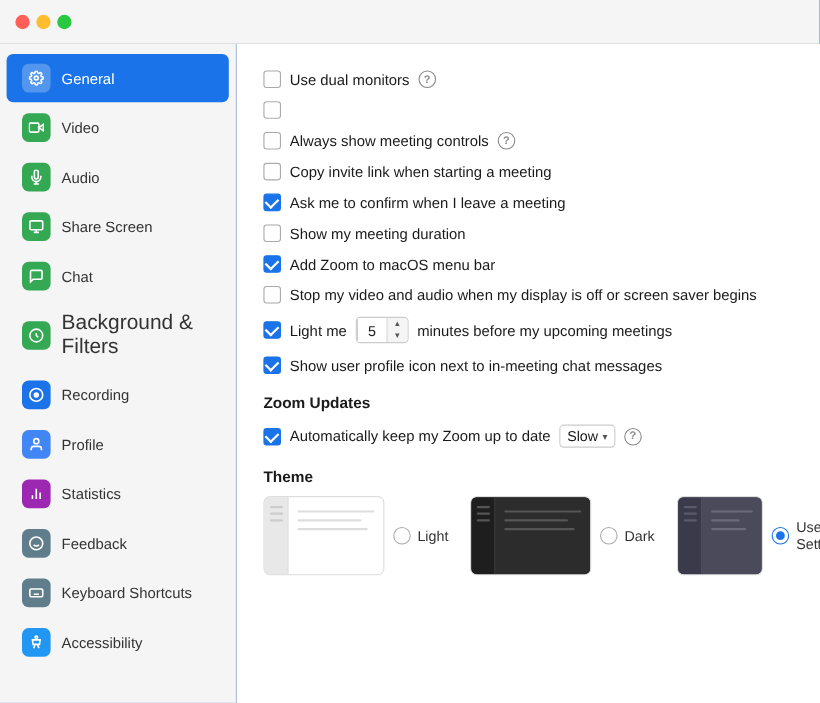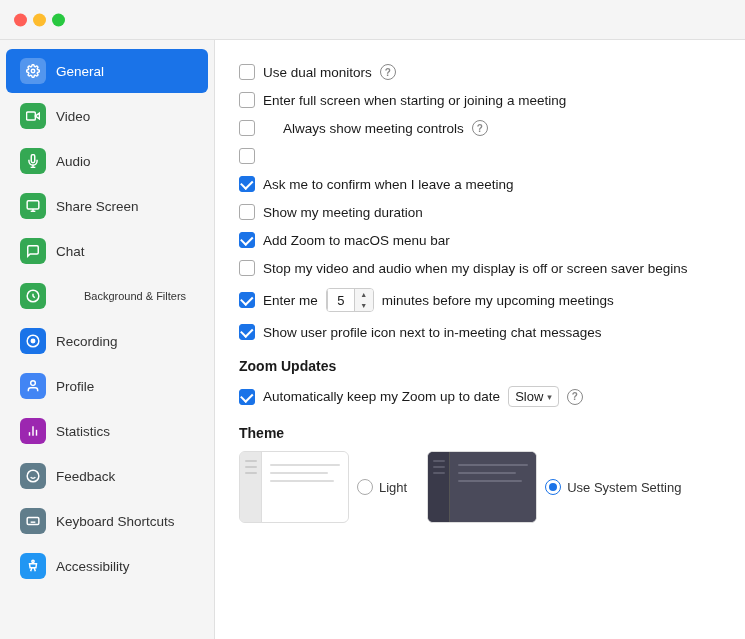--- a/index.html
+++ b/index.html
@@ -332,21 +332,21 @@
         </div>
         <span style="font-size: 13.5px;">Chat</span>
       </div>
       <div class="sidebar-item">
         <div class="icon-circle icon-bg">
           <svg width="14" height="14" viewBox="0 0 24 24" fill="none" stroke="white" stroke-width="2.5">
             <circle cx="12" cy="12" r="10"></circle>
             <path d="M12 8v4l3 3"></path>
           </svg>
         </div>
-        <span style="font-size: 11px; margin-left: 28px;">Background &amp; Filters</span>
+        <span style="font-size: 19px;">Background &amp; Filters</span>
       </div>
       <div class="sidebar-item">
         <div class="icon-circle icon-recording">
           <svg width="14" height="14" viewBox="0 0 24 24" fill="none" stroke="white" stroke-width="2.5">
             <circle cx="12" cy="12" r="10"></circle>
             <circle cx="12" cy="12" r="3" fill="white"></circle>
           </svg>
         </div>
         <span style="font-size: 13.5px;">Recording</span>
       </div>
@@ -406,49 +406,49 @@
     </div>
 
   <div class="content" id="content-area">
   <div class="settings-row">
         <div class="custom-checkbox"></div>
         <span style="font-size: 13.5px;">Use dual monitors</span>
         <span class="help-icon">?</span>
       </div>
       <div class="settings-row">
         <div class="custom-checkbox"></div>
-        <span style="font-size: 13.5px;">Enter full screen when starting or joining a meeting</span>
       </div>
       <div class="settings-row">
         <div class="custom-checkbox"></div>
-        <span style="font-size: 13.5px; margin-left: 20px;">Always show meeting controls</span>
+        <span style="font-size: 13.5px;">Always show meeting controls</span>
         <span class="help-icon">?</span>
       </div>
       <div class="settings-row">
         <div class="custom-checkbox"></div>
+        <span style="font-size: 13.5px;">Copy invite link when starting a meeting</span>
       </div>
       <div class="settings-row">
         <div class="custom-checkbox checked"></div>
         <span style="font-size: 13.5px;">Ask me to confirm when I leave a meeting</span>
       </div>
       <div class="settings-row">
         <div class="custom-checkbox"></div>
         <span style="font-size: 13.5px;">Show my meeting duration</span>
       </div>
       <div class="settings-row">
         <div class="custom-checkbox checked"></div>
         <span style="font-size: 13.5px;">Add Zoom to macOS menu bar</span>
       </div>
       <div class="settings-row">
         <div class="custom-checkbox"></div>
         <span style="font-size: 13.5px; text-align: center;">Stop my video and audio when my display is off or screen saver begins</span>
       </div>
       <div class="settings-row">
         <div class="custom-checkbox checked"></div>
-        <span style="font-size: 13.5px;">Enter me</span>
+        <span style="font-size: 13.5px;">Light me</span>
         <div class="stepper">
           <div class="stepper-value">5</div>
           <div class="stepper-arrows">
             <div class="stepper-arrow">▲</div>
             <div class="stepper-arrow">▼</div>
           </div>
         </div>
         <span style="font-size: 13.5px;">minutes before my upcoming meetings</span>
       </div>
       <div class="settings-row">
@@ -477,20 +477,36 @@
       <div style="position:absolute;left:5px;top:8px;width:12px;height:2px;background:#ccc;border-radius:1px;"></div>
       <div style="position:absolute;left:5px;top:14px;width:12px;height:2px;background:#ccc;border-radius:1px;"></div>
       <div style="position:absolute;left:5px;top:20px;width:12px;height:2px;background:#ccc;border-radius:1px;"></div>
     </div>
           <div class="theme-label-row">
             <div class="radio-btn"></div>
             <span>Light</span>
           </div>
         </div>
         <div class="theme-option">
+          <div class="theme-preview theme-preview-dark">
+      <div style="position:absolute;left:0;top:0;bottom:0;width:22px;background:#1e1e1e;border-right:1px solid #444;"></div>
+      <div style="position:absolute;left:22px;top:0;right:0;bottom:0;background:#2c2c2c;"></div>
+      <div style="position:absolute;left:30px;top:12px;right:8px;height:2px;background:#555;border-radius:1px;"></div>
+      <div style="position:absolute;left:30px;top:20px;right:20px;height:2px;background:#555;border-radius:1px;"></div>
+      <div style="position:absolute;left:30px;top:28px;right:14px;height:2px;background:#555;border-radius:1px;"></div>
+      <div style="position:absolute;left:5px;top:8px;width:12px;height:2px;background:#555;border-radius:1px;"></div>
+      <div style="position:absolute;left:5px;top:14px;width:12px;height:2px;background:#555;border-radius:1px;"></div>
+      <div style="position:absolute;left:5px;top:20px;width:12px;height:2px;background:#555;border-radius:1px;"></div>
+    </div>
+          <div class="theme-label-row">
+            <div class="radio-btn"></div>
+            <span>Dark</span>
+          </div>
+        </div>
+        <div class="theme-option">
           <div class="theme-preview theme-preview-system">
       <div style="position:absolute;left:0;top:0;bottom:0;width:22px;background:#3a3a4a;border-right:1px solid #555;"></div>
       <div style="position:absolute;left:22px;top:0;right:0;bottom:0;background:#4a4a5a;"></div>
       <div style="position:absolute;left:30px;top:12px;right:8px;height:2px;background:#6a6a7a;border-radius:1px;"></div>
       <div style="position:absolute;left:30px;top:20px;right:20px;height:2px;background:#6a6a7a;border-radius:1px;"></div>
       <div style="position:absolute;left:30px;top:28px;right:14px;height:2px;background:#6a6a7a;border-radius:1px;"></div>
       <div style="position:absolute;left:5px;top:8px;width:12px;height:2px;background:#5a5a6a;border-radius:1px;"></div>
       <div style="position:absolute;left:5px;top:14px;width:12px;height:2px;background:#5a5a6a;border-radius:1px;"></div>
       <div style="position:absolute;left:5px;top:20px;width:12px;height:2px;background:#5a5a6a;border-radius:1px;"></div>
     </div>

